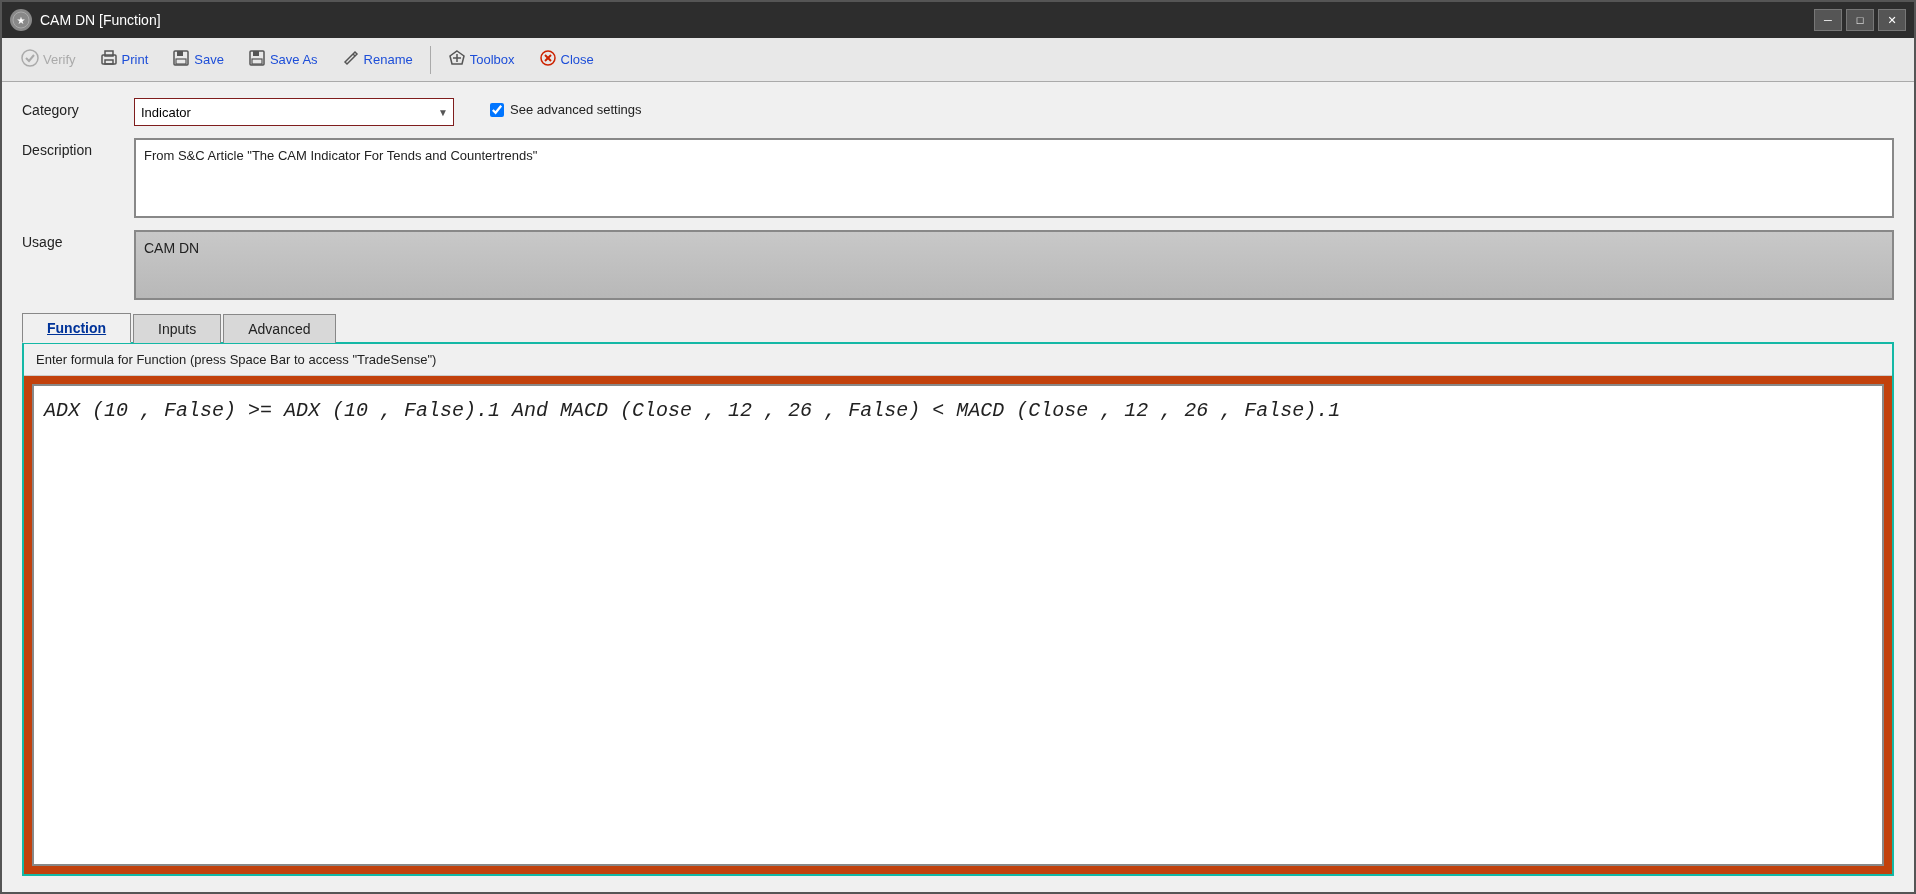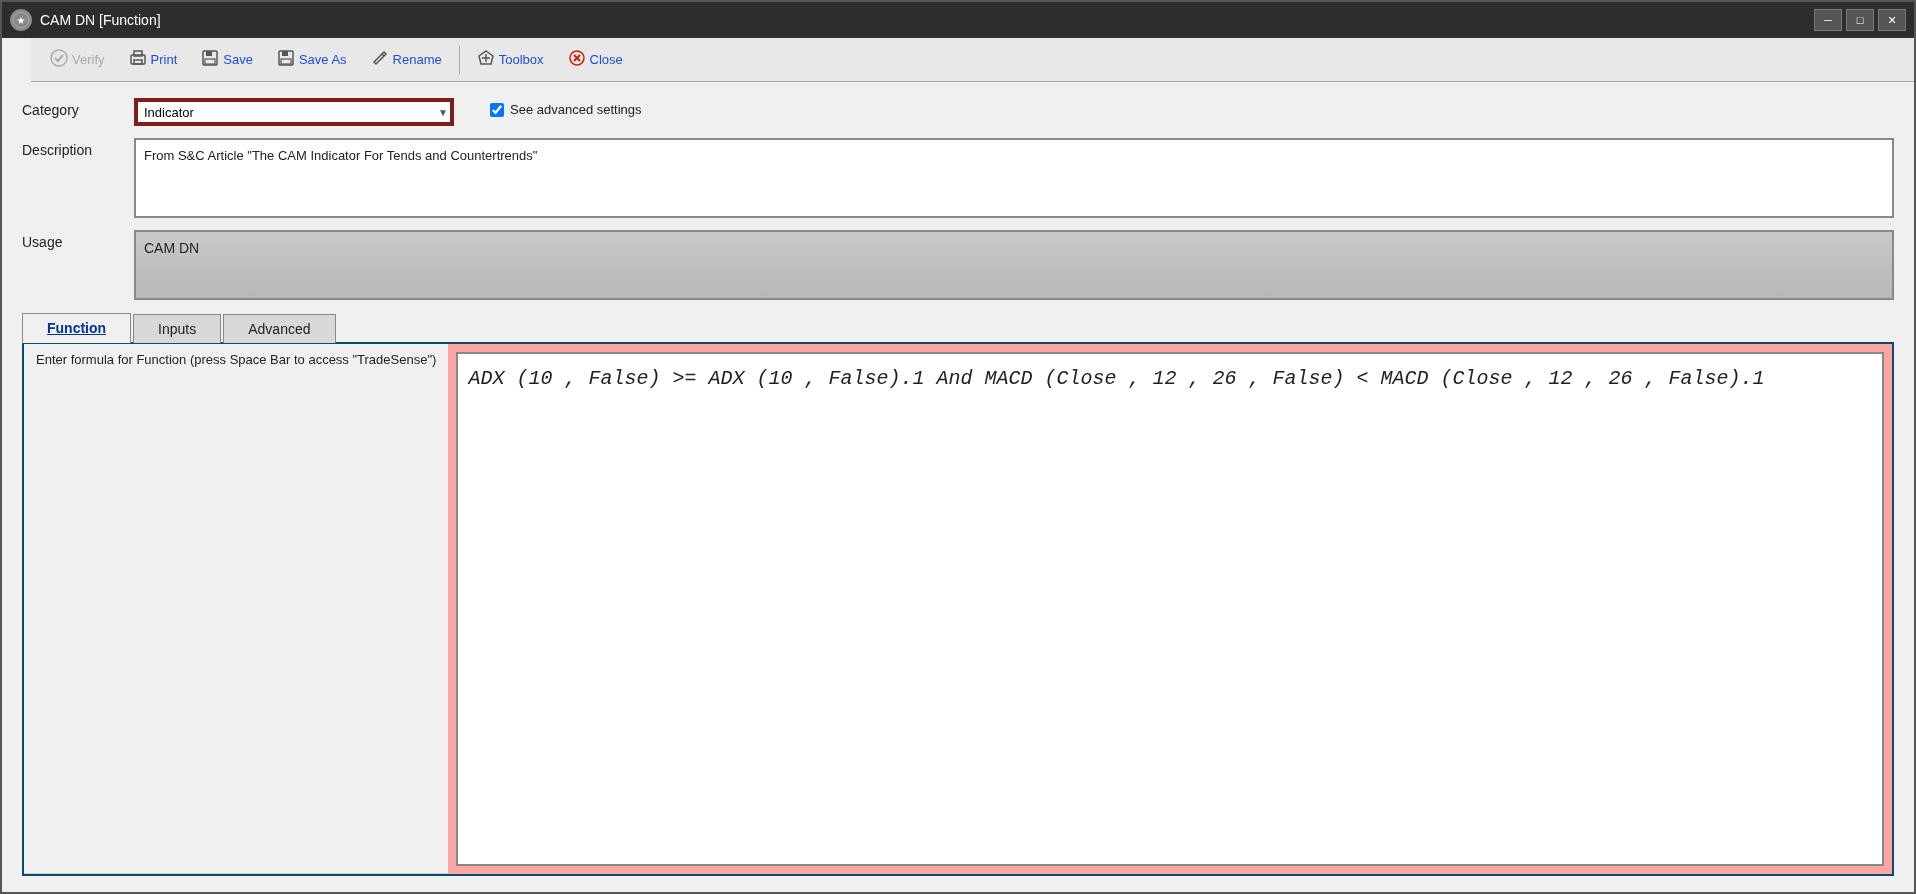--- a/index.html
+++ b/index.html
@@ -78,21 +78,20 @@
     
     .toolbar {
       background: #e8e8e8;
       border-bottom: 1px solid #aaa;
       display: flex;
       align-items: center;
       padding: 4px 8px;
       gap: 2px;
       height: 44px;
       flex-shrink: 0;
-      margin-left: 29px;
     }
 
     .toolbar-btn {
       display: flex;
       align-items: center;
       gap: 4px;
       padding: 4px 10px;
       background: transparent;
       border: 1px solid transparent;
       cursor: pointer;
@@ -146,21 +145,21 @@
     .select-wrapper {
       position: relative;
       width: 320px;
     }
 
     .select-wrapper select {
       width: 100%;
       height: 28px;
       font-size: 13px;
       background: #fff;
-      border: 4px solid #7f1d1d;
+      border: 1px solid #7f1d1d;
       padding: 2px 6px;
       appearance: none;
       cursor: pointer;
     }
 
     .select-arrow {
       position: absolute;
       right: 6px;
       top: 50%;
       transform: translateY(-50%);
@@ -243,24 +242,24 @@
       background: #f0f0f0;
       border-bottom: 1px solid #f0f0f0;
       font-weight: bold;
       color: #003399;
       text-decoration: underline;
       z-index: 1;
     }
 
     .tab-content {
       flex: 1;
-      border: 2px solid #0c4a6e;
-      background: #fca5a5;
-      display: flex;
-      flex-direction: row;
+      border: 2px solid #14b8a6;
+      background: #c2410c;
+      display: flex;
+      flex-direction: column;
       min-height: 0;
     }
 
     .formula-hint {
       padding: 8px 12px;
       font-size: 13px;
       color: #222;
       background: #f0f0f0;
       border-bottom: 1px solid #ccc;
     }

